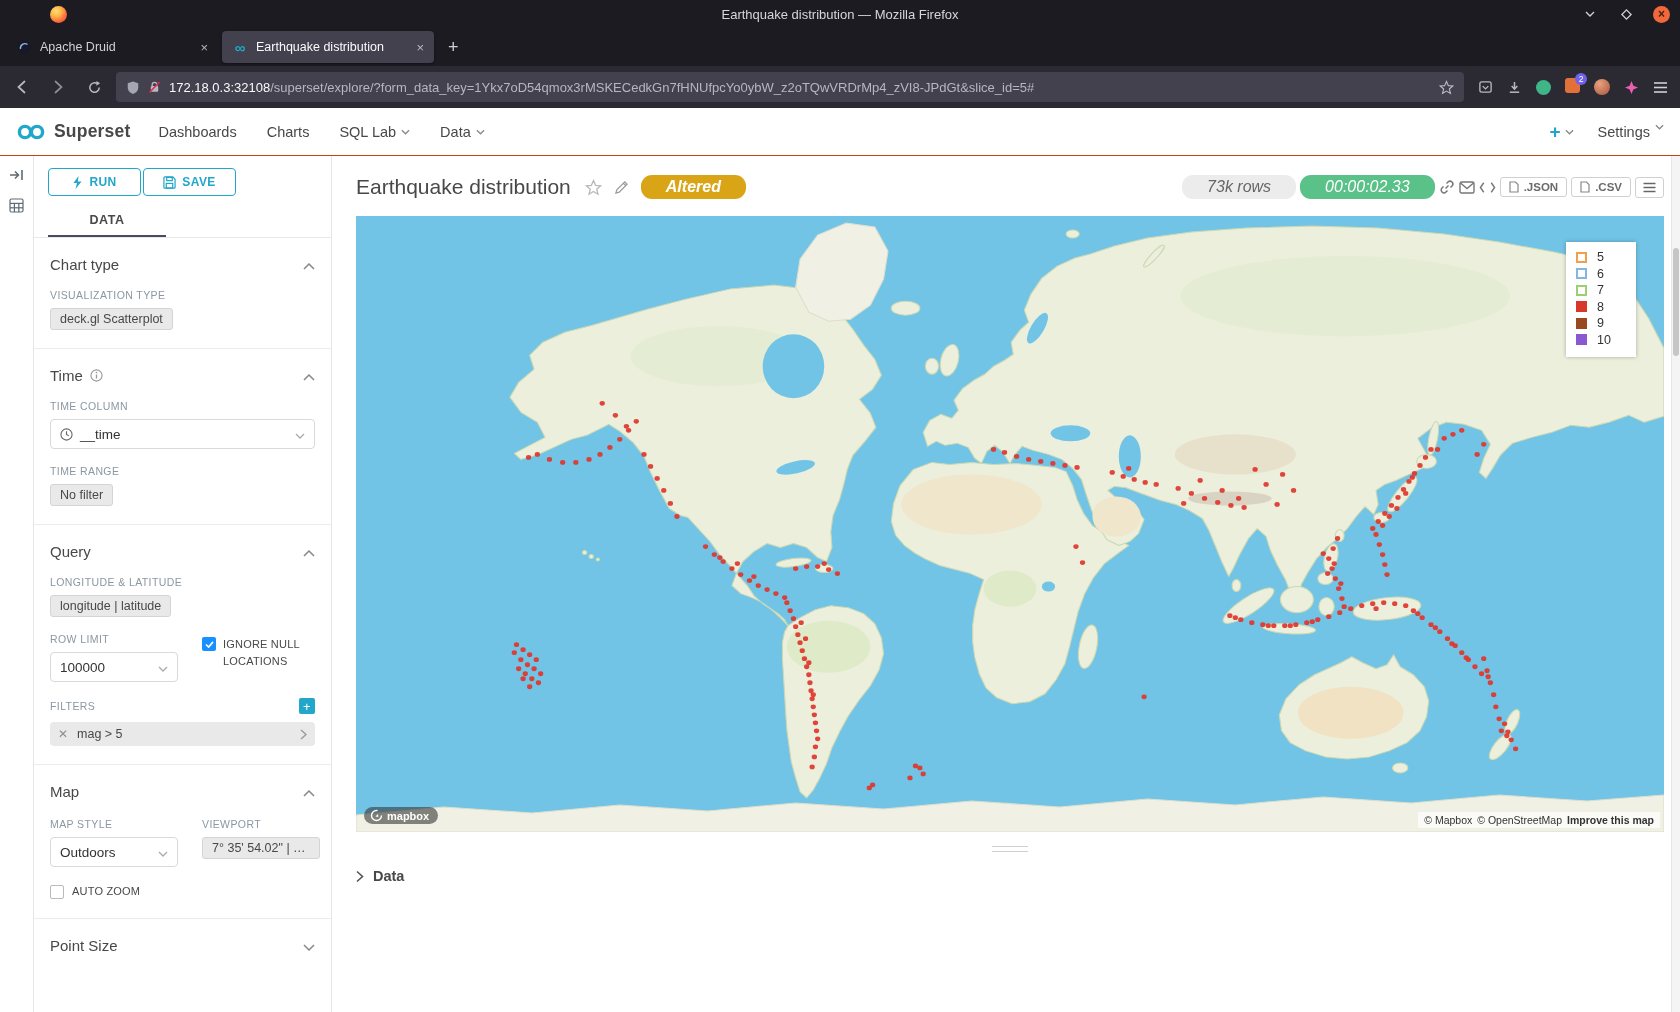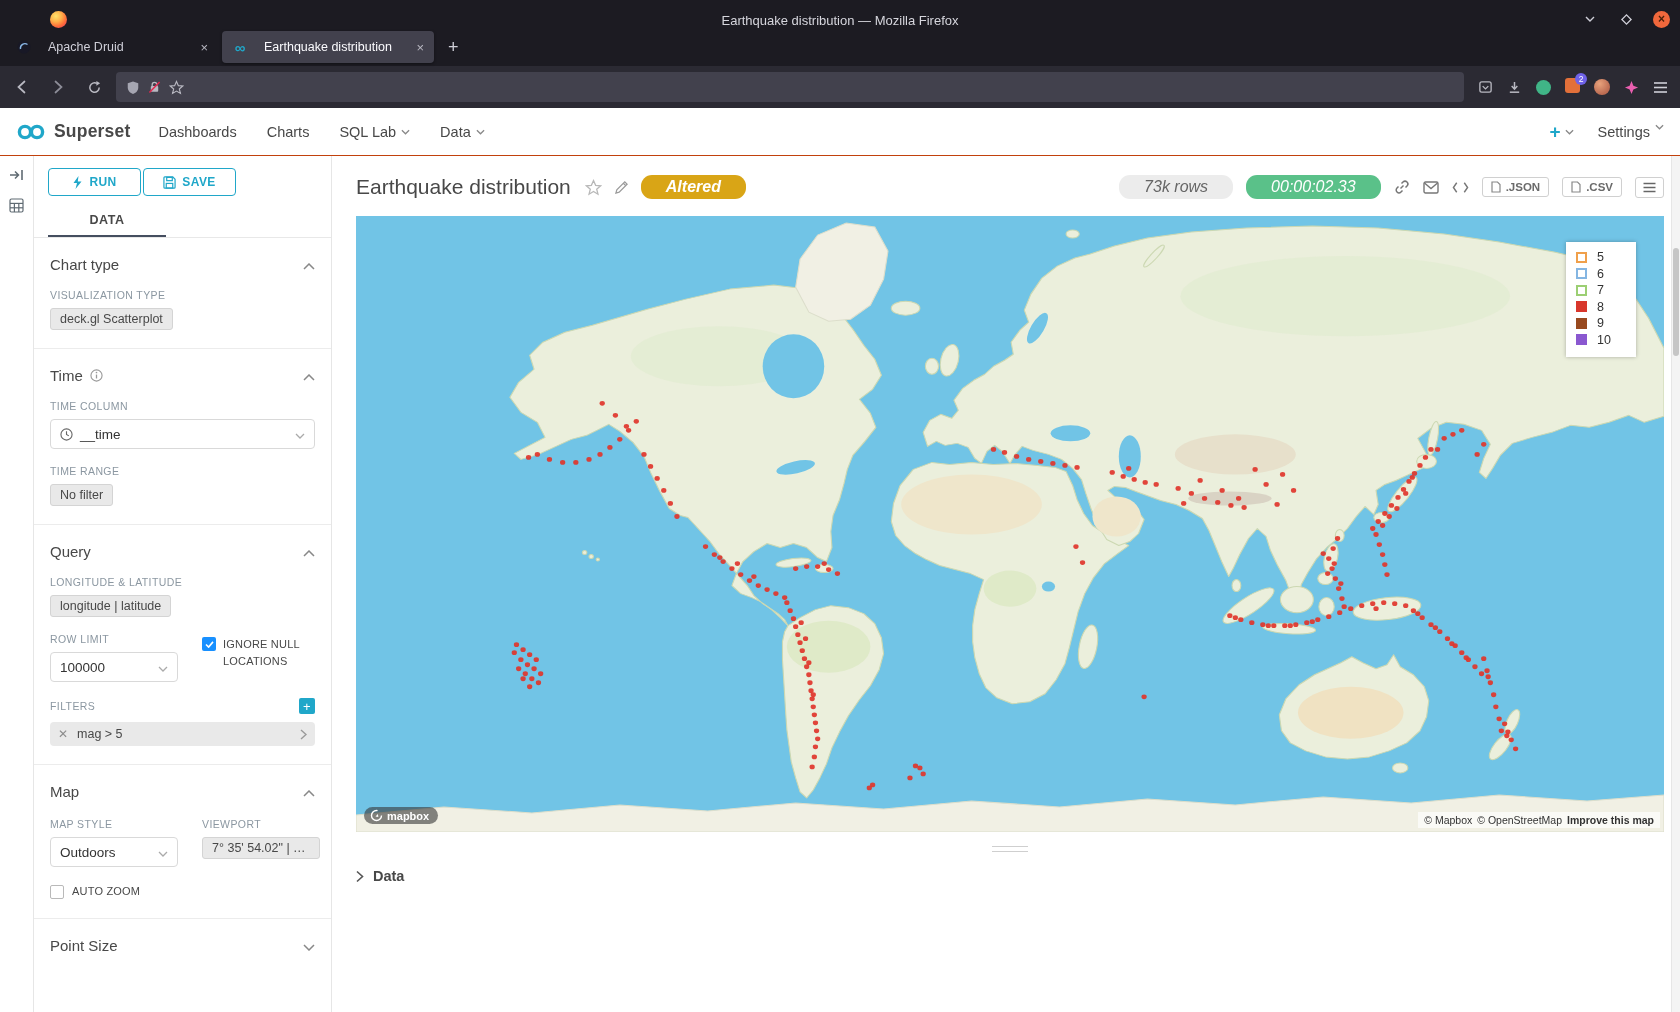--- a/index.html
+++ b/index.html
@@ -1,30 +1,30 @@
 <!DOCTYPE html>
 <html><head>
 <meta charset="utf-8">
 <style>
   * { box-sizing: border-box; margin: 0; padding: 0; }
   html,body { width:1680px; height:1012px; overflow:hidden; }
   body { font-family:"Liberation Sans", sans-serif; background:#fff; }
 
   
-  .titlebar { height:28px; background:#1c1b22; display:flex; align-items:flex-end; position:relative;padding-left:40px; }
+  .titlebar { height:28px; background:#1c1b22; display:flex; align-items:center; position:relative;padding-left:40px; }
   .ff-logo { width:17px; height:17px; border-radius:50%; margin-left:10px;
              background: radial-gradient(circle at 35% 30%, #ffe26b 0%, #ffb14a 35%, #ff7139 62%, #e22f66 100%); }
   .tb-title { position:absolute; left:0; right:0; text-align:center; font-size:13px; color:#d6d6dd; pointer-events:none; }
   .win-controls { margin-left:auto; display:flex; align-items:center; gap:18px; margin-right:10px; z-index:2; }
   .win-btn { display:flex; align-items:center; justify-content:center; width:18px; height:18px; }
   .close-btn { width:17px; height:17px; border-radius:50%; background:#f0683c; color:#4a2008; font-size:12px; font-weight:bold;
                display:flex; align-items:center; justify-content:center; line-height:1; }
 
   .tabbar { height:38px; background:#1c1b22; display:flex; align-items:center; padding-left:6px; }
-  .ff-tab { width:212px; height:32px; border-radius:4px; display:flex; align-items:center; gap:16px; padding:0 8px 0 10px;
+  .ff-tab { width:212px; height:32px; border-radius:4px; display:flex; align-items:center; gap:8px; padding:0 8px 0 10px;
             color:#cfcfd8; font-size:12.5px; margin-right:4px; }
   .ff-tab.active { background:#42414d; color:#fbfbfe; box-shadow:0 1px 3px rgba(0,0,0,.4); }
   .favicon { width:16px; height:16px; display:flex; align-items:center; justify-content:center; flex:0 0 16px; }
   .favicon.ss { color:#20a7c9; font-weight:bold; font-size:15px; line-height:1; }
   .tab-label { flex:1; white-space:nowrap; overflow:hidden; text-overflow:ellipsis; }
   .tab-close { color:#b8b8c2; font-size:13px; padding:0 2px; }
   .new-tab-btn { color:#cfcfd8; font-size:18px; padding:2px 10px; }
 
   .navbar { height:42px; background:#2b2a33; display:flex; align-items:center; padding:0 8px; gap:8px; }
   .nav-icon { width:28px; height:28px; display:flex; align-items:center; justify-content:center; border-radius:4px; }
@@ -82,21 +82,21 @@
   .filter-text { flex:1; font-size:12.5px; color:#484848; }
 
   
   .chart-panel { flex:1; padding:14px 16px 0 24px; position:relative; min-width:0; }
   .chart-head { display:flex; align-items:center; height:34px; gap:12px; }
   .chart-title { font-size:21px; color:#484848; font-weight:500; margin-right:2px; }
   .badge { border-radius:11px; font-size:16px; padding:3px 25px; white-space:nowrap;font-style:italic; }
   .badge.altered { background:#d9a516; color:#fff; font-weight:bold; }
   .badge.rows { background:#ececec; color:#666; }
   .badge.timer { background:#5ac189; color:#fff; }
-  .head-right { margin-left:auto; display:flex; align-items:center; gap:13px; }
+  .head-right { margin-left:auto; display:flex; align-items:center; gap:4px; }
   .mini-btn { display:flex; align-items:center; gap:5px; border:1px solid #d0d0d0; border-radius:3px; padding:3px 8px;
               font-size:11.5px; font-weight:bold; color:#6a6a6a; }
   .icon-plain { display:flex; align-items:center; justify-content:center; }
 
   .map-wrap { position:relative; margin-top:12px; height:616px; background:#71c4e6; overflow:hidden; }
   .map-wrap svg.world { position:absolute; inset:0; width:100%; height:100%; }
   .legend { position:absolute; top:26px; right:28px; background:#fff; box-shadow:0 0 4px rgba(0,0,0,.28);
             padding:7px 12px 9px 10px; min-width:70px; }
   .legend-row { display:flex; align-items:center; gap:10px; height:16.5px; font-size:12.5px; color:#333; }
   .sw { width:11px; height:11px; flex:0 0 11px; }
@@ -177,20 +177,21 @@
           <path d="M8,1 L14,3 V8 C14,12 11,14.3 8,15.3 C5,14.3 2,12 2,8 V3 Z" fill="#a6a6b2"></path>
         </svg>
     </span>
     <span class="icon-plain">
       <svg width="13" height="14" viewBox="0 0 14 14">
         <rect x="3" y="6" width="8" height="6" rx="1" fill="#b9b9c2"></rect>
         <path d="M4.5,6 V4.5 a2.5,2.5 0 0 1 5,0 V6" fill="none" stroke="#b9b9c2" stroke-width="1.4"></path>
         <line x1="1.5" y1="13" x2="12.5" y2="1.5" stroke="#e22850" stroke-width="1.6"></line>
       </svg>
     </span>
+    <span class="url-text"><span class="domain">172.18.0.3:32108</span><span>/superset/explore/?form_data_key=1Ykx7oD54qmox3rMSKECedkGn7fHNUfpcYo0ybW_z2oTQwVRDrMp4_zVI8-JPdGt&amp;slice_id=5#</span></span>
     <span class="icon-plain">
       <svg width="15" height="15" viewBox="0 0 16 16">
           <path d="M8,1.5 L10,6 L14.7,6.4 L11,9.6 L12.2,14.3 L8,11.8 L3.8,14.3 L5,9.6 L1.3,6.4 L6,6 Z" fill="none" stroke="#b9b9c2" stroke-width="1.2"></path>
         </svg>
     </span>
   </div>
   <div class="toolbar-right">
     <span class="icon-plain">
       <svg width="15" height="15" viewBox="0 0 16 16">
           <rect x="2" y="2" width="12" height="11" rx="2" fill="none" stroke="#b9b9c2" stroke-width="1.4"></rect>

